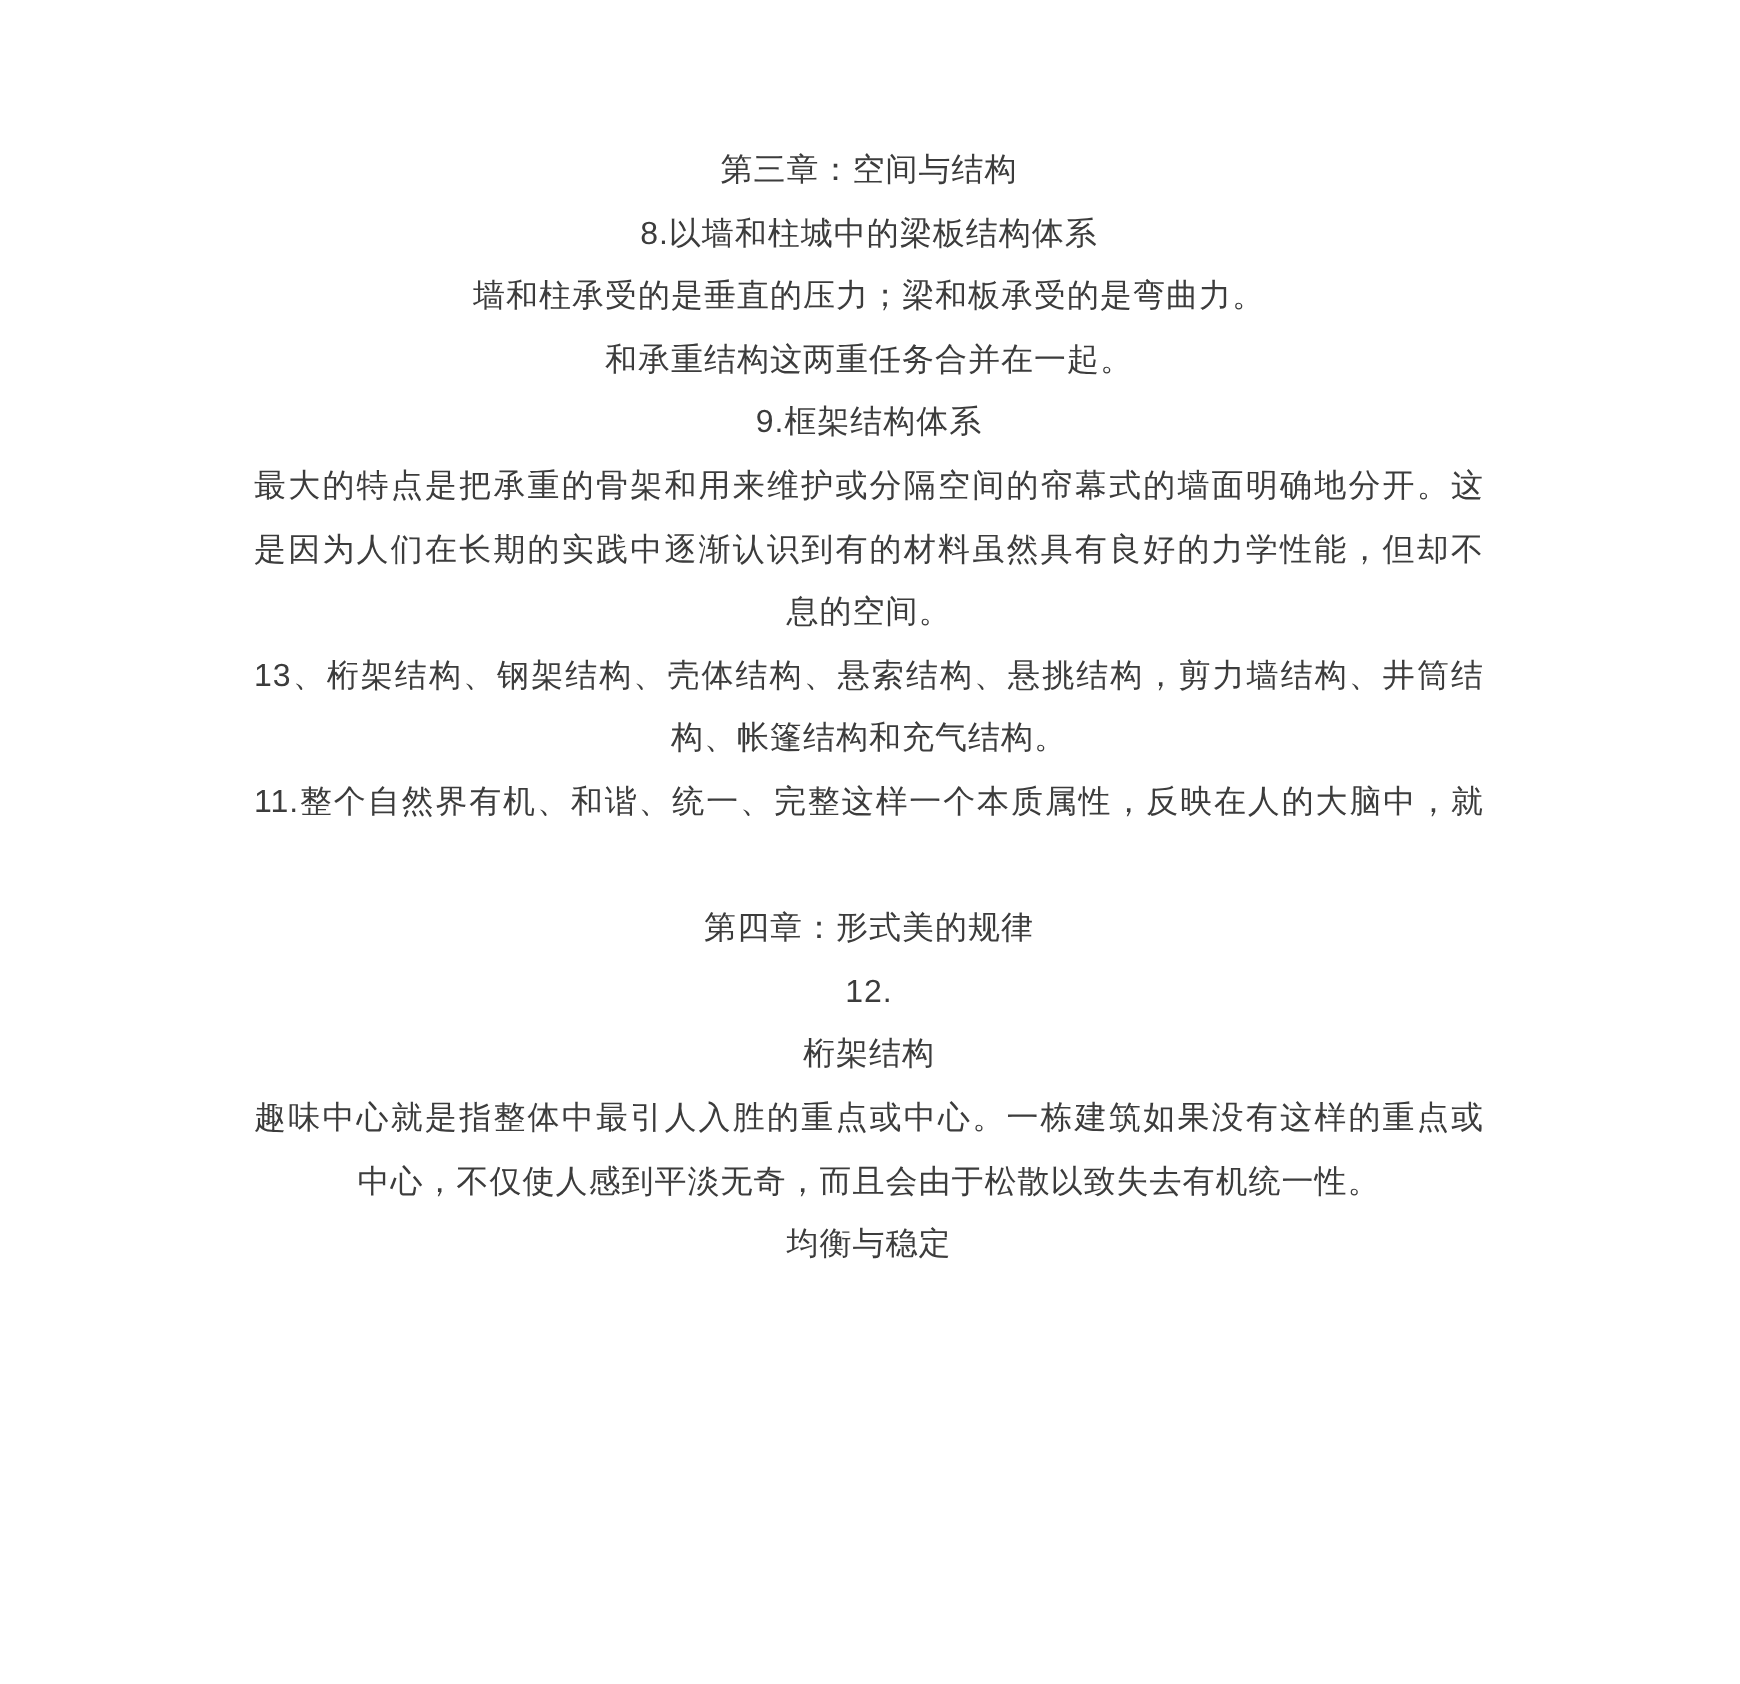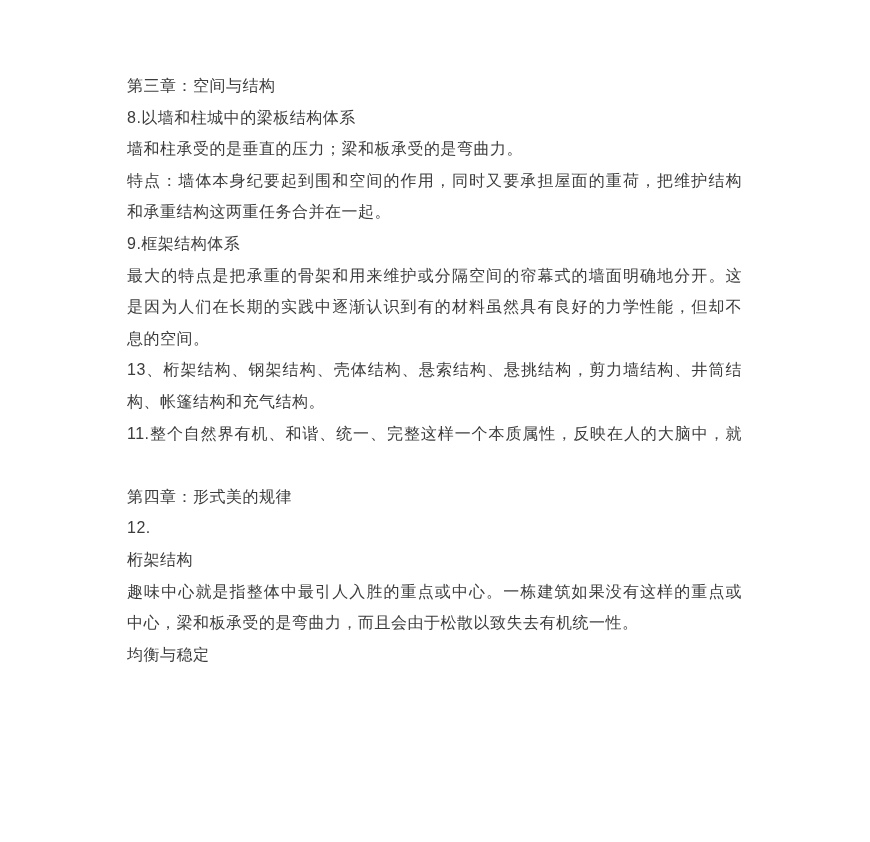--- a/index.html
+++ b/index.html
@@ -15,46 +15,45 @@
     box-sizing: border-box;
     padding: 70px 128px 0 127px;
     font-family: "Liberation Sans", sans-serif;
     color: #3c3c3c;
     overflow: hidden;
   }
   .doc-line {
     font-size: 16px;
     line-height: 31.6px;
     min-height: 31.6px;
-    text-align: left;
+    text-align: center;
     letter-spacing: 0.5px;
   }
   .doc-line.justify {
     text-align: justify;
     text-align-last: justify;
   }
 </style>
 </head>
 <body>
 
 <div class="page">
   <div>
     <div class="doc-line">第三章：空间与结构</div>
     <div class="doc-line">8.以墙和柱城中的梁板结构体系</div>
     <div class="doc-line">墙和柱承受的是垂直的压力；梁和板承受的是弯曲力。</div>
-    <div class="doc-line justify">特点：墙体本身纪要起到围和空间的作用，同时又要承担屋面的重荷，把维护结构</div>
     <div class="doc-line">和承重结构这两重任务合并在一起。</div>
     <div class="doc-line">9.框架结构体系</div>
     <div class="doc-line justify">最大的特点是把承重的骨架和用来维护或分隔空间的帘幕式的墙面明确地分开。这</div>
     <div class="doc-line justify">是因为人们在长期的实践中逐渐认识到有的材料虽然具有良好的力学性能，但却不</div>
     <div class="doc-line">息的空间。</div>
     <div class="doc-line justify">13、桁架结构、钢架结构、壳体结构、悬索结构、悬挑结构，剪力墙结构、井筒结</div>
     <div class="doc-line">构、帐篷结构和充气结构。</div>
     <div class="doc-line justify">11.整个自然界有机、和谐、统一、完整这样一个本质属性，反映在人的大脑中，就</div>
     <div class="doc-line"></div>
     <div class="doc-line">第四章：形式美的规律</div>
     <div class="doc-line">12.</div>
     <div class="doc-line">桁架结构</div>
     <div class="doc-line justify">趣味中心就是指整体中最引人入胜的重点或中心。一栋建筑如果没有这样的重点或</div>
-    <div class="doc-line">中心，梁和板承受的是弯曲力，而且会由于松散以致失去有机统一性。</div>
+    <div class="doc-line">中心，不仅使人感到平淡无奇，而且会由于松散以致失去有机统一性。</div>
     <div class="doc-line">均衡与稳定</div>
   </div>
 </div>
 
 </body></html>

